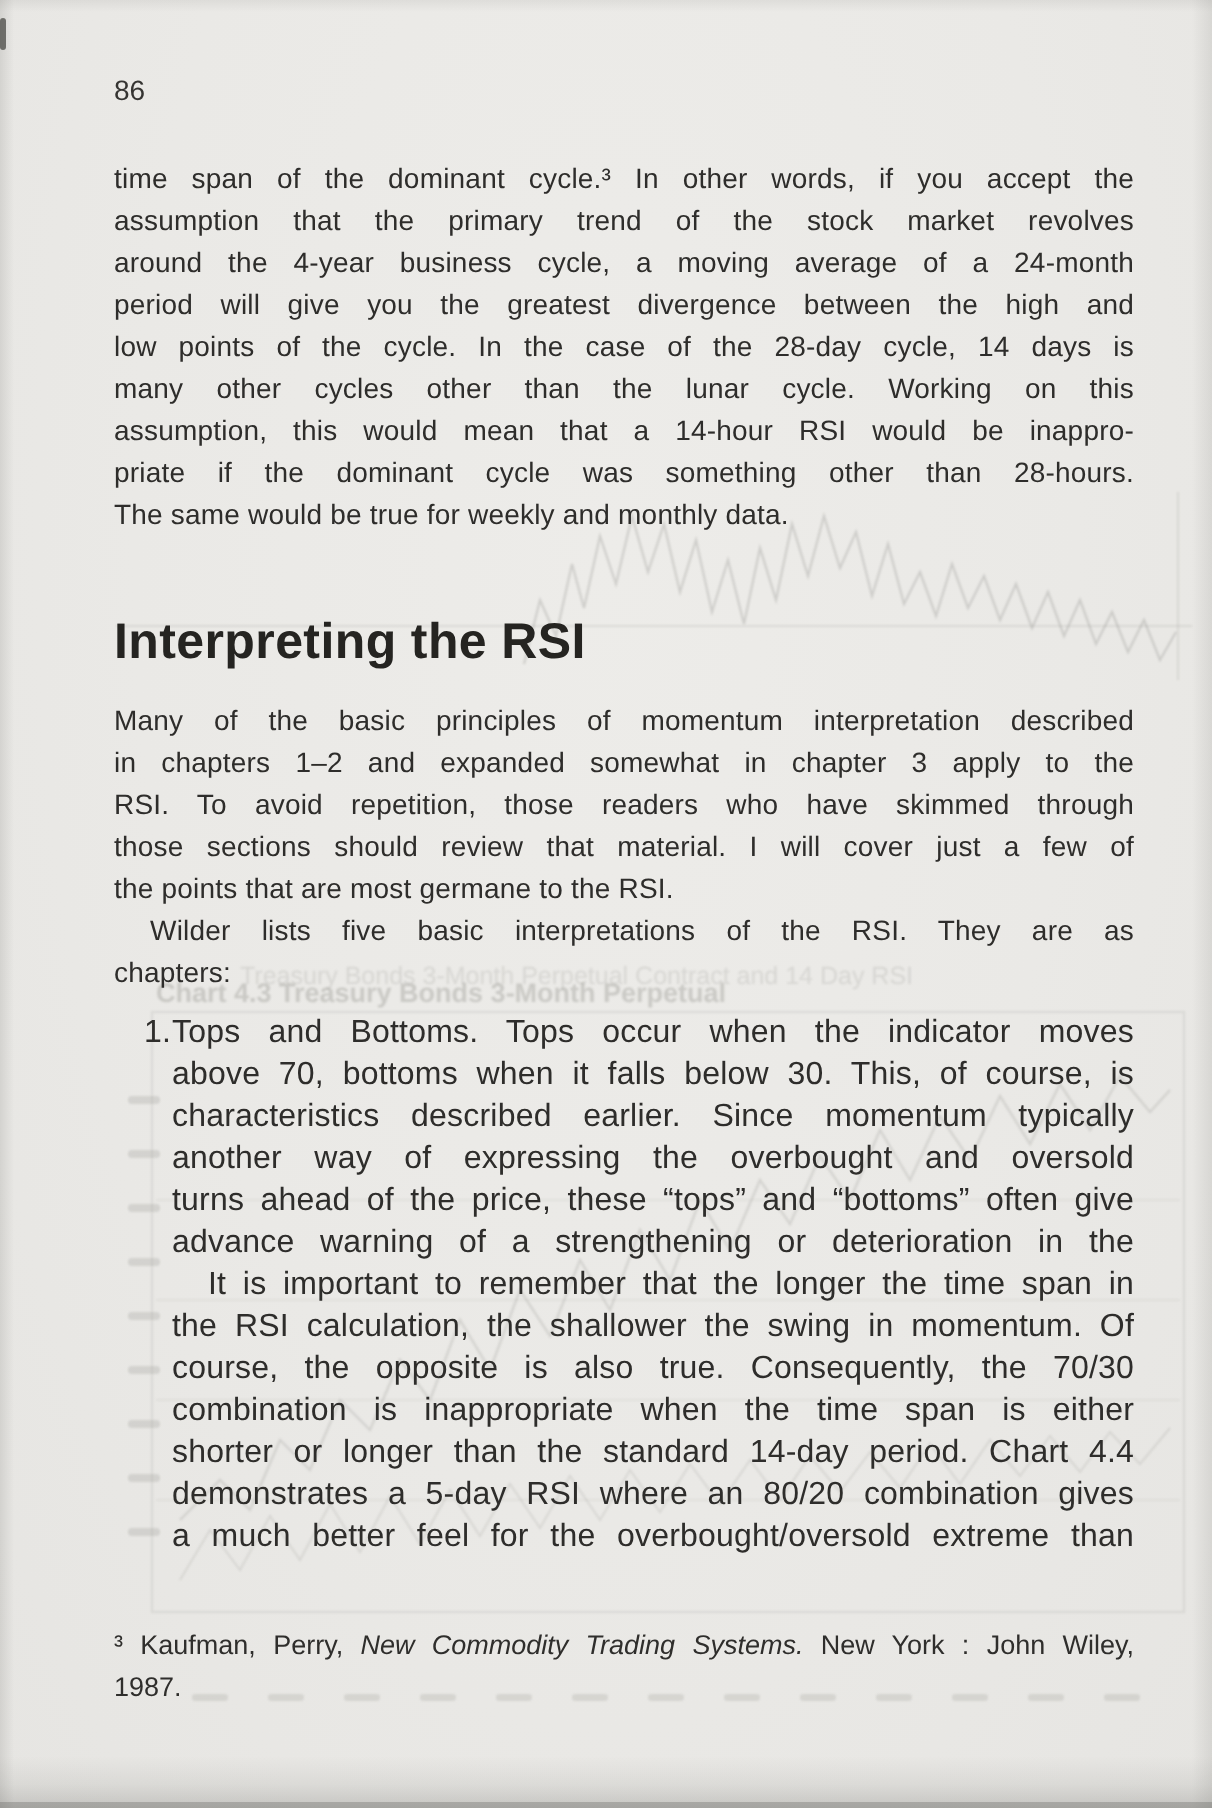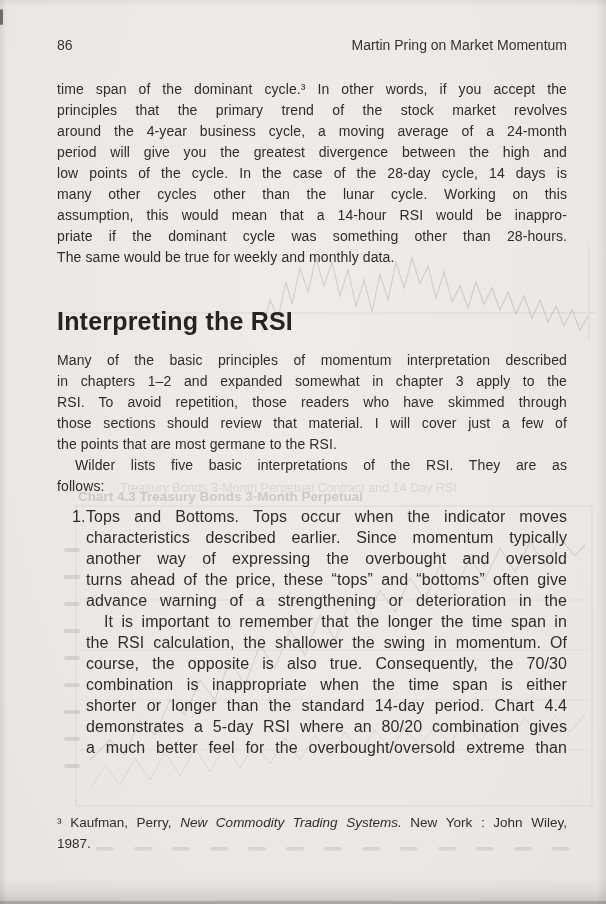--- a/index.html
+++ b/index.html
@@ -82,25 +82,24 @@
         <rect x="362" y="847" width="18" height="3.5" rx="1.7"></rect>
       <rect x="400" y="847" width="18" height="3.5" rx="1.7"></rect>
         <rect x="438" y="847" width="18" height="3.5" rx="1.7"></rect>
       <rect x="476" y="847" width="18" height="3.5" rx="1.7"></rect>
         <rect x="514" y="847" width="18" height="3.5" rx="1.7"></rect>
       <rect x="552" y="847" width="18" height="3.5" rx="1.7"></rect>
     </g>
   </svg>
 
   <div class="txt page-num">86</div>
-  <div class="txt running-head">Martin Pring on Market Momentum</div>
 
   <div class="block intro">
       <div class="tline just">time span of the dominant cycle.³ In other words, if you accept the</div>
-      <div class="tline just">principles that the primary trend of the stock market revolves</div>
+      <div class="tline just">assumption that the primary trend of the stock market revolves</div>
       <div class="tline just">around the 4-year business cycle, a moving average of a 24-month</div>
       <div class="tline just">period will give you the greatest divergence between the high and</div>
       <div class="tline just">low points of the cycle. In the case of the 28-day cycle, 14 days is</div>
       <div class="tline just">many other cycles other than the lunar cycle. Working on this</div>
       <div class="tline just">assumption, this would mean that a 14-hour RSI would be inappro-</div>
       <div class="tline just">priate if the dominant cycle was something other than 28-hours.</div>
       <div class="tline">The same would be true for weekly and monthly data.</div>
     </div>
 
   <div class="heading">Interpreting the RSI</div>
@@ -108,28 +107,29 @@
   <div class="block para2">
       <div class="tline just">Many of the basic principles of momentum interpretation described</div>
       <div class="tline just">in chapters 1–2 and expanded somewhat in chapter 3 apply to the</div>
       <div class="tline just">RSI. To avoid repetition, those readers who have skimmed through</div>
       <div class="tline just">those sections should review that material. I will cover just a few of</div>
       <div class="tline">the points that are most germane to the RSI.</div>
     </div>
 
   <div class="block para3">
       <div class="tline just" style="text-indent: 18px;">Wilder lists five basic interpretations of the RSI. They are as</div>
-      <div class="tline">follows:</div>
+      <div class="tline">chapters:</div>
     </div>
 
   <div class="list">
     <div class="list-marker">1.</div>
     <div class="list-body">
       <div>
           <div class="tline just">Tops and Bottoms. Tops occur when the indicator moves</div>
+          <div class="tline just">above 70, bottoms when it falls below 30. This, of course, is</div>
           <div class="tline just">characteristics described earlier. Since momentum typically</div>
           <div class="tline just">another way of expressing the overbought and oversold</div>
           <div class="tline just">turns ahead of the price, these “tops” and “bottoms” often give</div>
           <div class="tline just">advance warning of a strengthening or deterioration in the</div>
         </div>
       <div>
           <div class="tline just" style="text-indent: 18px;">It is important to remember that the longer the time span in</div>
           <div class="tline just">the RSI calculation, the shallower the swing in momentum. Of</div>
           <div class="tline just">course, the opposite is also true. Consequently, the 70/30</div>
           <div class="tline just">combination is inappropriate when the time span is either</div>

